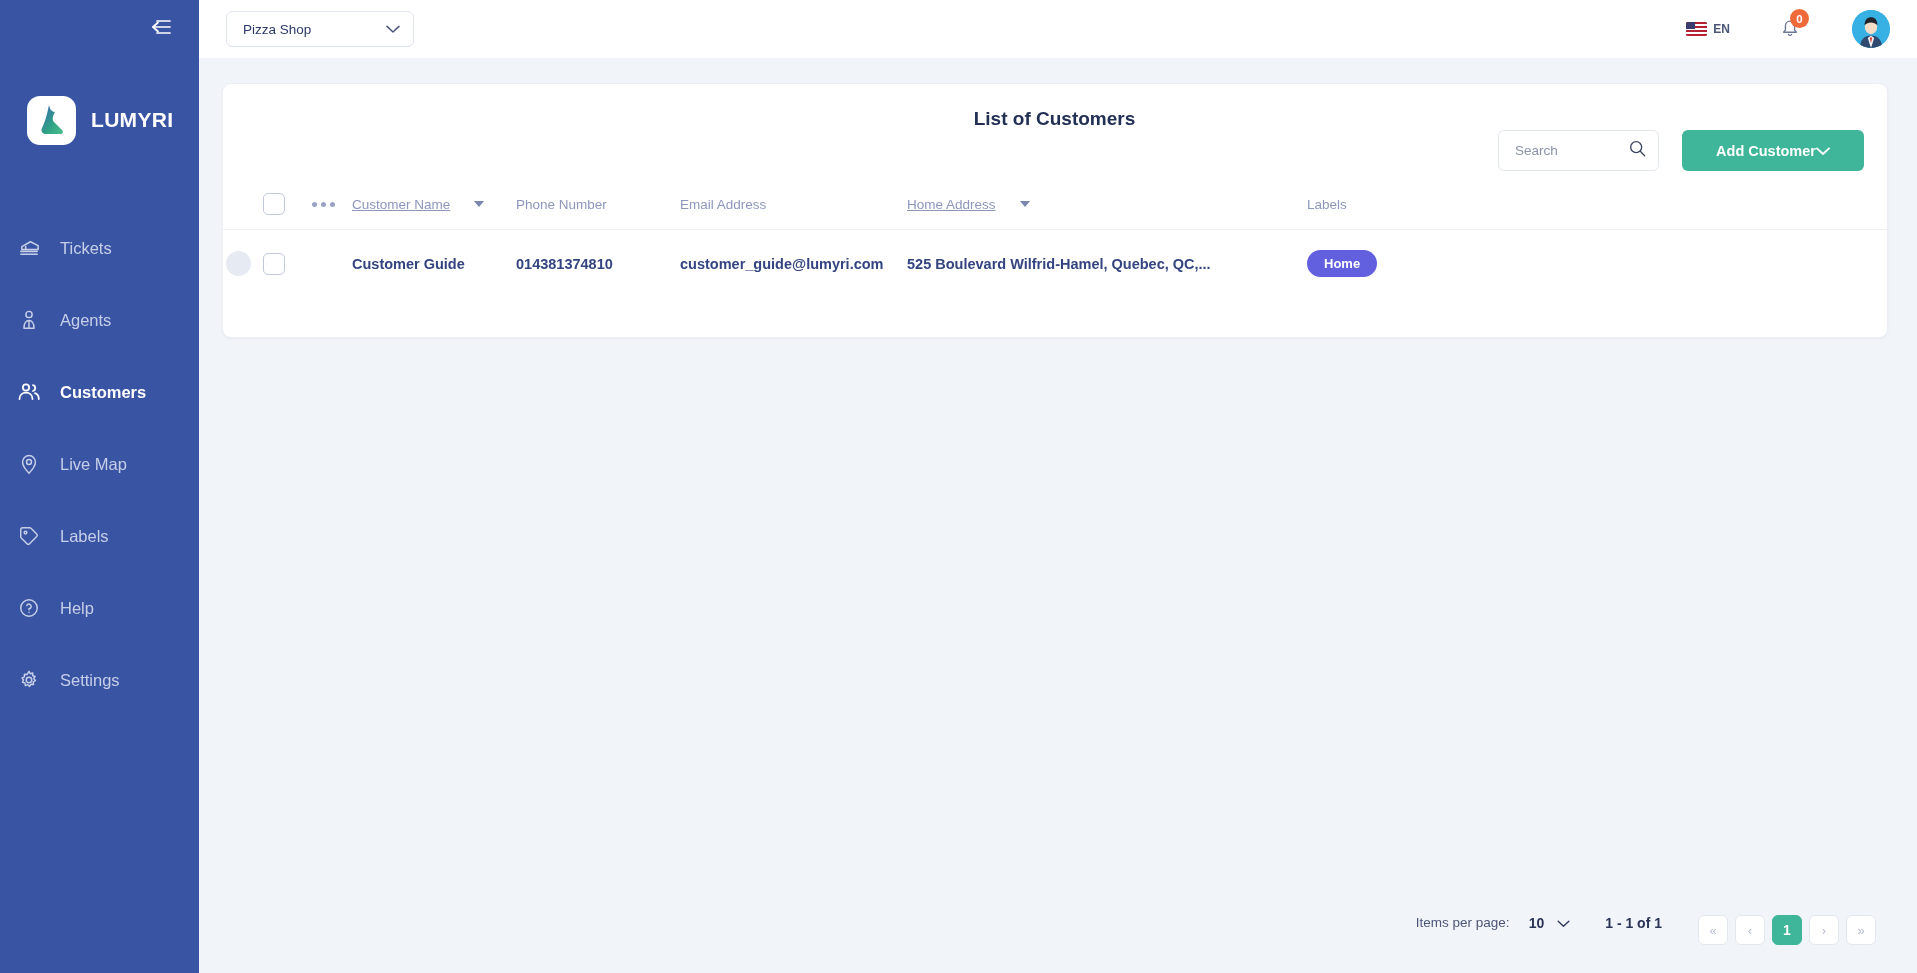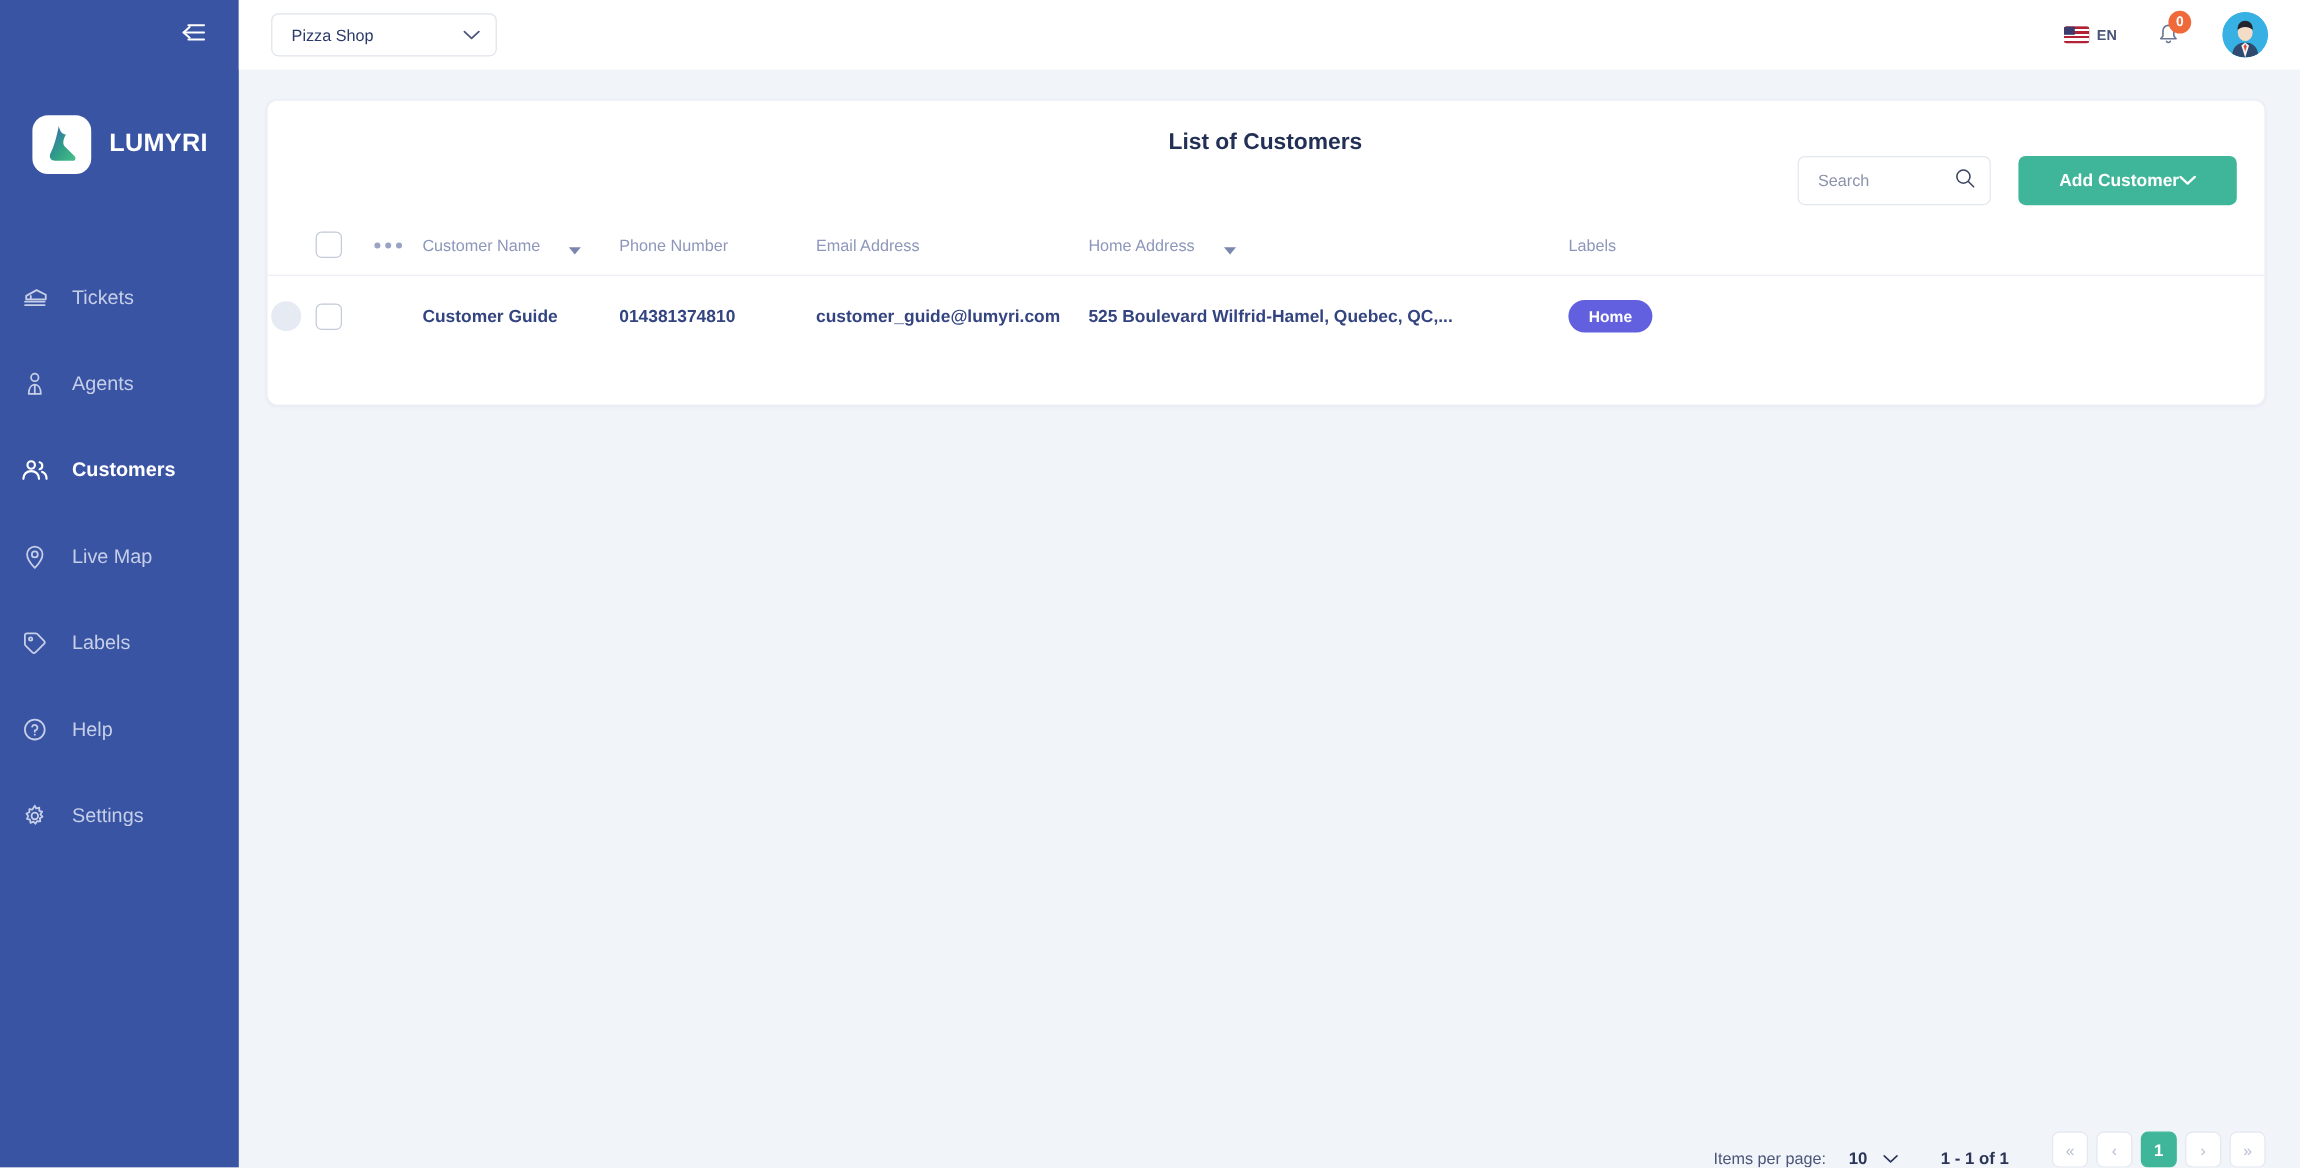--- a/index.html
+++ b/index.html
@@ -68,21 +68,21 @@
     width: 188px; height: 36px;
     border: 1px solid #dfe3ec; border-radius: 6px;
     background: #fff;
     display: flex; align-items: center; justify-content: space-between;
     padding: 0 13px 0 16px;
     font-size: 13.5px; color: #2b3a67;
     cursor: pointer;
   }
   .topbar-right {
     margin-left: auto;
-    display: flex; align-items: center; gap: 0px;
+    display: flex; align-items: center; gap: 17px;
   }
   .lang {
     display: flex; align-items: center; gap: 6px;
     cursor: pointer; padding: 0 28px 0 0;
   }
   .flag {
     width: 21px; height: 14px; border-radius: 2px;
     position: relative; overflow: hidden;
     background: #b22234;
     flex: 0 0 auto;
@@ -159,21 +159,21 @@
 
   table.grid { width: 100%; border-collapse: collapse; table-layout: fixed; }
   table.grid thead th {
     text-align: left;
     font-size: 13.5px; font-weight: normal; color: #8d97bb;
     padding: 0 0 14px 0;
     border-bottom: 1px solid #eef0f6;
     vertical-align: middle;
     height: 35px;
   }
-  .th-sortable { display: inline-flex; align-items: flex-end; gap: 24px; cursor: pointer; }
+  .th-sortable { display: inline-flex; align-items: center; gap: 24px; cursor: pointer; text-decoration: underline; }
   .caret-down {
     width: 0; height: 0;
     border-left: 5px solid transparent;
     border-right: 5px solid transparent;
     border-top: 6px solid #7b86ae;
   }
   .col-expand { width: 40px; }
   .col-check { width: 49px; }
   .col-dots  { width: 40px; }
   .col-name  { width: 164px; }
@@ -206,23 +206,23 @@
   .chip {
     display: inline-block;
     background: #6360df; color: #ffffff;
     font-size: 13px; font-weight: bold;
     padding: 6px 17px; border-radius: 14px;
   }
   .cell-name { color: #3a4ea0; }
 
   
   .pager {
-    position: absolute; right: 29px; bottom: 0;
+    position: absolute; right: 41px; bottom: 0;
     height: 58px;
-    display: flex; align-items: flex-end; gap: 0px;
+    display: flex; align-items: flex-start; gap: 0px;
   }
   .pager-label { font-size: 13.5px; color: #4b5678; margin-right: 19px; }
   .per-page {
     display: flex; align-items: center; gap: 13px;
     font-size: 14px; font-weight: bold; color: #2b3557;
     cursor: pointer; margin-right: 35px;
   }
   .range { font-size: 14px; font-weight: bold; color: #2b3557; margin-right: 36px; }
   .pg-group { display: flex; align-items: center; gap: 7px; }
   .pg-btn {

